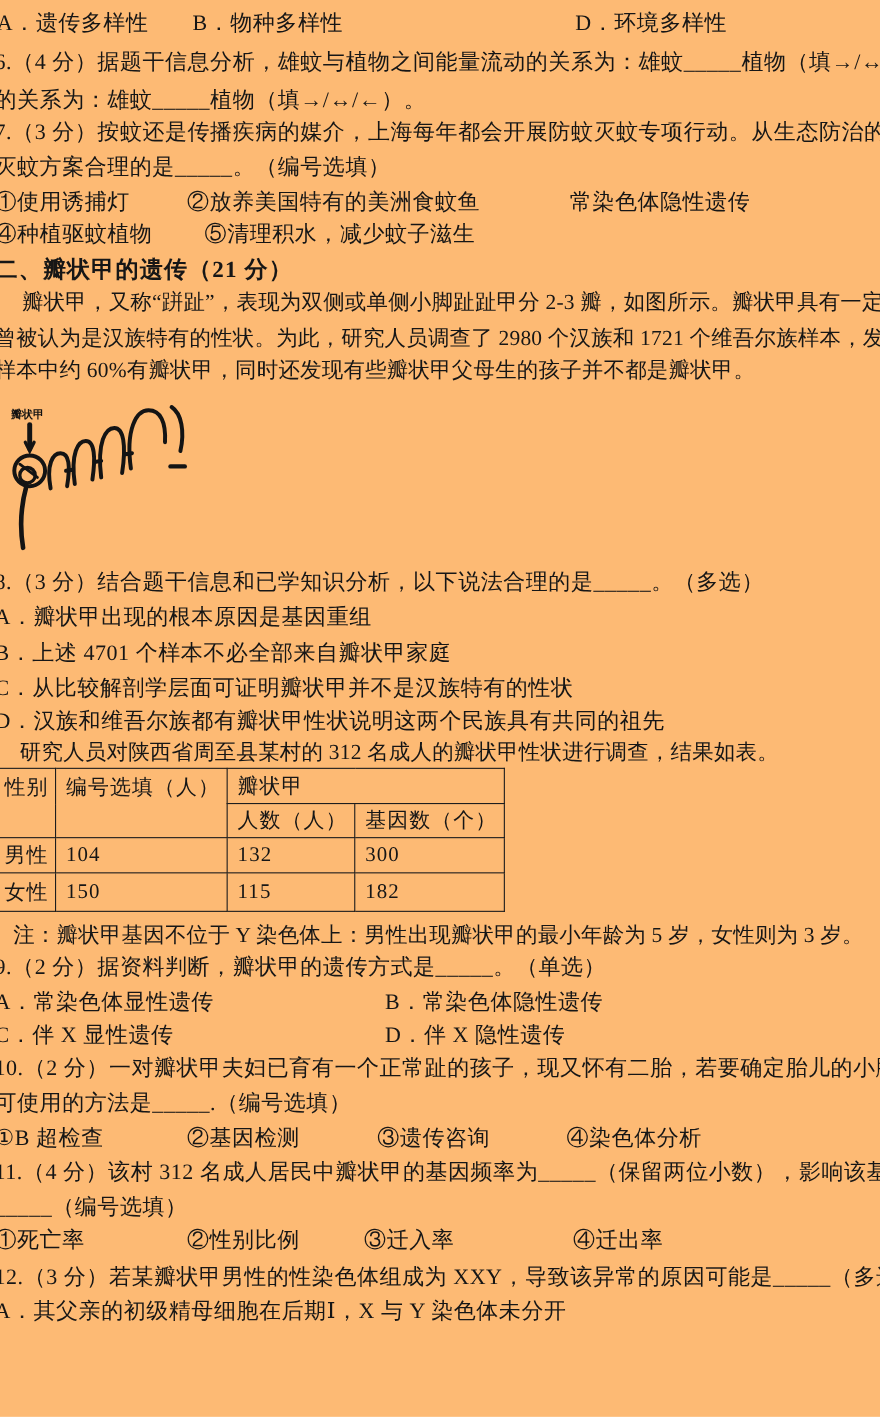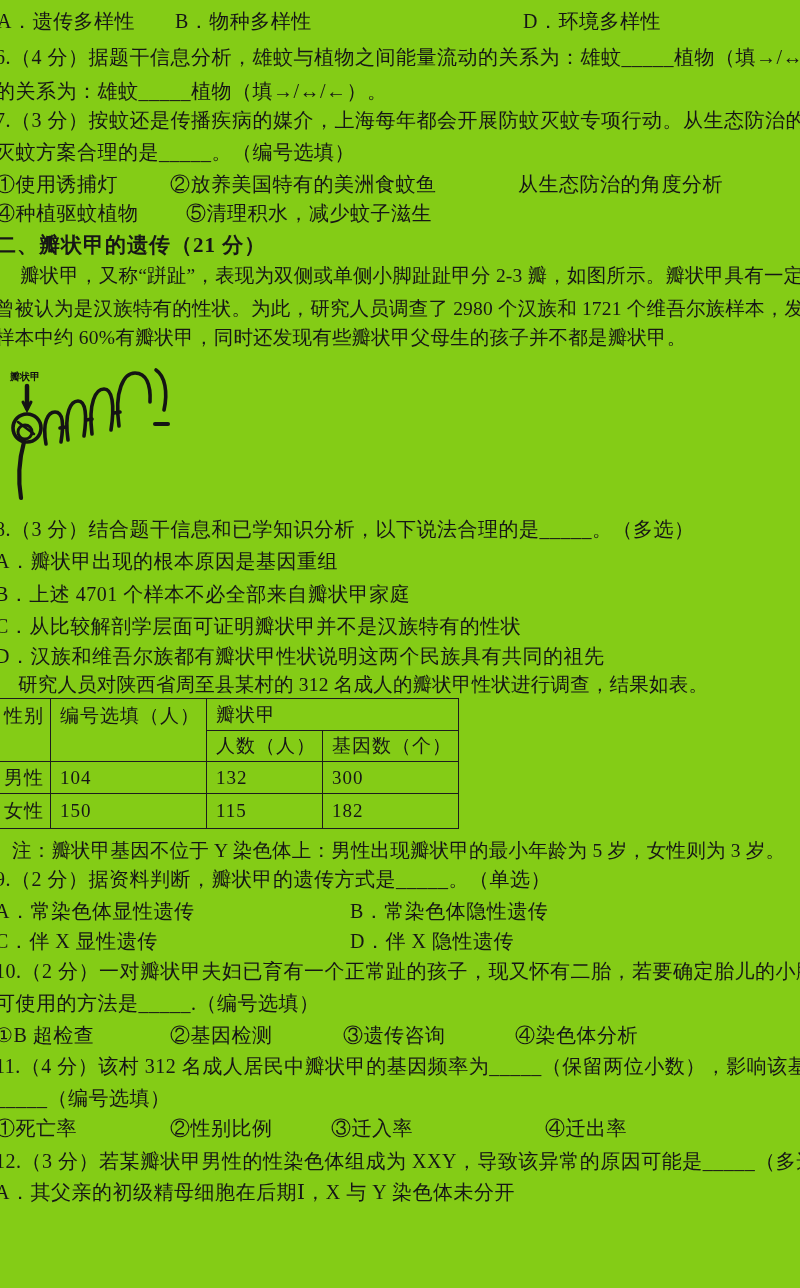--- a/index.html
+++ b/index.html
@@ -3,21 +3,21 @@
 <meta charset="utf-8">
 <style>
   html,body{margin:0;padding:0;}
   body{
     width:800px;height:1288px;background:#ffffff;
     font-family:"Liberation Serif","DejaVu Serif",serif;
     color:#161616;
   }
   #page{
     position:relative;width:800px;height:1288px;
-    overflow:hidden;background:#84cc16;
+    overflow:hidden;background:#fdba74;
   }
   .ln{
     position:absolute;white-space:nowrap;
     font-size:20px;line-height:26px;letter-spacing:0.5px;
   }
   .kai{font-size:19.5px;letter-spacing:0.2px;}
   .title{font-weight:bold;font-size:21px;letter-spacing:1px;}
   table.survey{
     position:absolute;left:-6px;top:698px;
     border-collapse:collapse;table-layout:fixed;
@@ -41,21 +41,21 @@
   <div class="ln" style="top:8px;left:175px">B．物种多样性</div>
   <div class="ln" style="top:8px;left:523px">D．环境多样性</div>
 
   <div class="ln" style="top:44px;left:-5px">6.（4 分）据题干信息分析，雄蚊与植物之间能量流动的关系为：雄蚊_____植物（填→/↔/←），信息传递</div>
   <div class="ln" style="top:78px;left:-5px">的关系为：雄蚊_____植物（填→/↔/←）。</div>
 
   <div class="ln" style="top:107px;left:-5px">7.（3 分）按蚊还是传播疾病的媒介，上海每年都会开展防蚊灭蚊专项行动。从生态防治的角度分析，以下</div>
   <div class="ln" style="top:139px;left:-5px">灭蚊方案合理的是_____。（编号选填）</div>
   <div class="ln" style="top:171px;left:-5px">①使用诱捕灯</div>
   <div class="ln" style="top:171px;left:170px">②放养美国特有的美洲食蚊鱼</div>
-  <div class="ln" style="top:171px;left:518px">从生态防治的角度分析</div>
+  <div class="ln" style="top:171px;left:518px">常染色体隐性遗传</div>
   <div class="ln" style="top:200px;left:-5px">④种植驱蚊植物</div>
   <div class="ln" style="top:200px;left:186px">⑤清理积水，减少蚊子滋生</div>
 
   <div class="ln title" style="top:232px;left:-5px">二、瓣状甲的遗传（21 分）</div>
 
   <div class="ln kai" style="top:263px;left:20px">瓣状甲，又称“跰趾”，表现为双侧或单侧小脚趾趾甲分 2-3 瓣，如图所示。瓣状甲具有一定的遗传性，</div>
   <div class="ln kai" style="top:296px;left:-5px">曾被认为是汉族特有的性状。为此，研究人员调查了 2980 个汉族和 1721 个维吾尔族样本，发现维吾尔族</div>
   <div class="ln kai" style="top:325px;left:-5px">样本中约 60%有瓣状甲，同时还发现有些瓣状甲父母生的孩子并不都是瓣状甲。</div>
 
   <div class="fig">
@@ -142,18 +142,18 @@
   <div class="ln" style="top:1022px;left:-5px">①B 超检查</div>
   <div class="ln" style="top:1022px;left:170px">②基因检测</div>
   <div class="ln" style="top:1022px;left:343px">③遗传咨询</div>
   <div class="ln" style="top:1022px;left:515px">④染色体分析</div>
 
   <div class="ln" style="top:1053px;left:-5px">11.（4 分）该村 312 名成人居民中瓣状甲的基因频率为_____（保留两位小数），影响该基因频率的因素有</div>
   <div class="ln" style="top:1085px;left:-5px">_____（编号选填）</div>
   <div class="ln" style="top:1115px;left:-5px">①死亡率</div>
   <div class="ln" style="top:1115px;left:170px">②性别比例</div>
   <div class="ln" style="top:1115px;left:331px">③迁入率</div>
-  <div class="ln" style="top:1115px;left:545px">④迁出率</div>
+  <div class="ln" style="top:1115px;left:521px">④迁出率</div>
 
   <div class="ln" style="top:1148px;left:-5px">12.（3 分）若某瓣状甲男性的性染色体组成为 XXY，导致该异常的原因可能是_____（多选）</div>
   <div class="ln" style="top:1179px;left:-5px">A．其父亲的初级精母细胞在后期Ⅰ，X 与 Y 染色体未分开</div>
 
 </div>
 
 </body></html>

